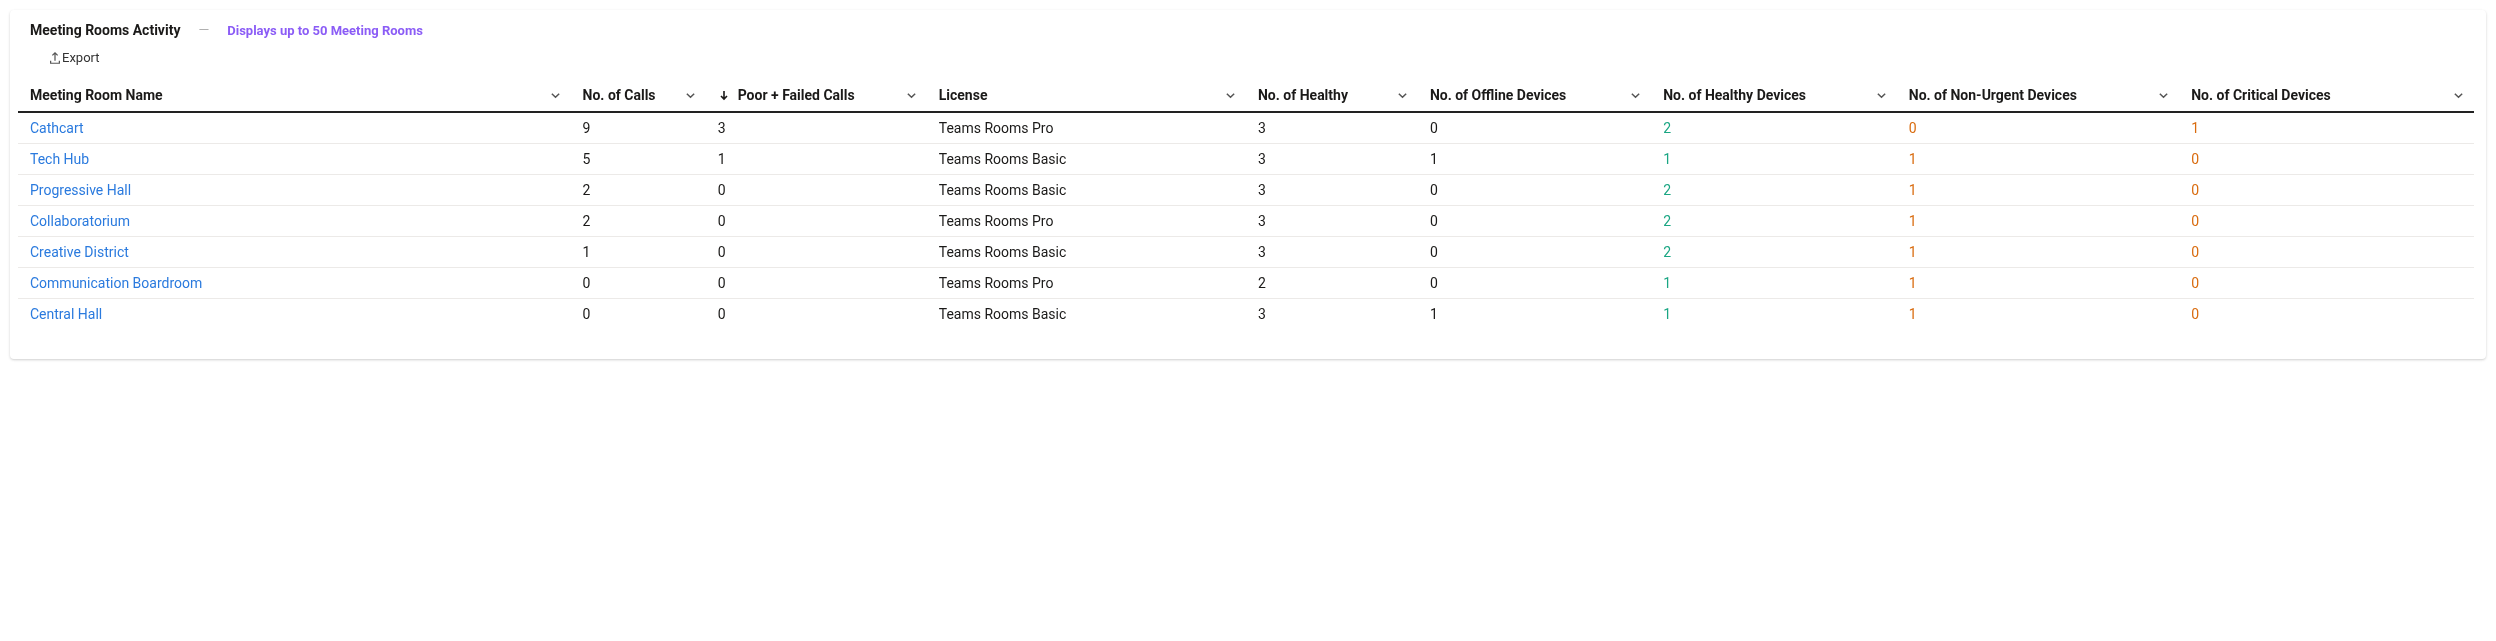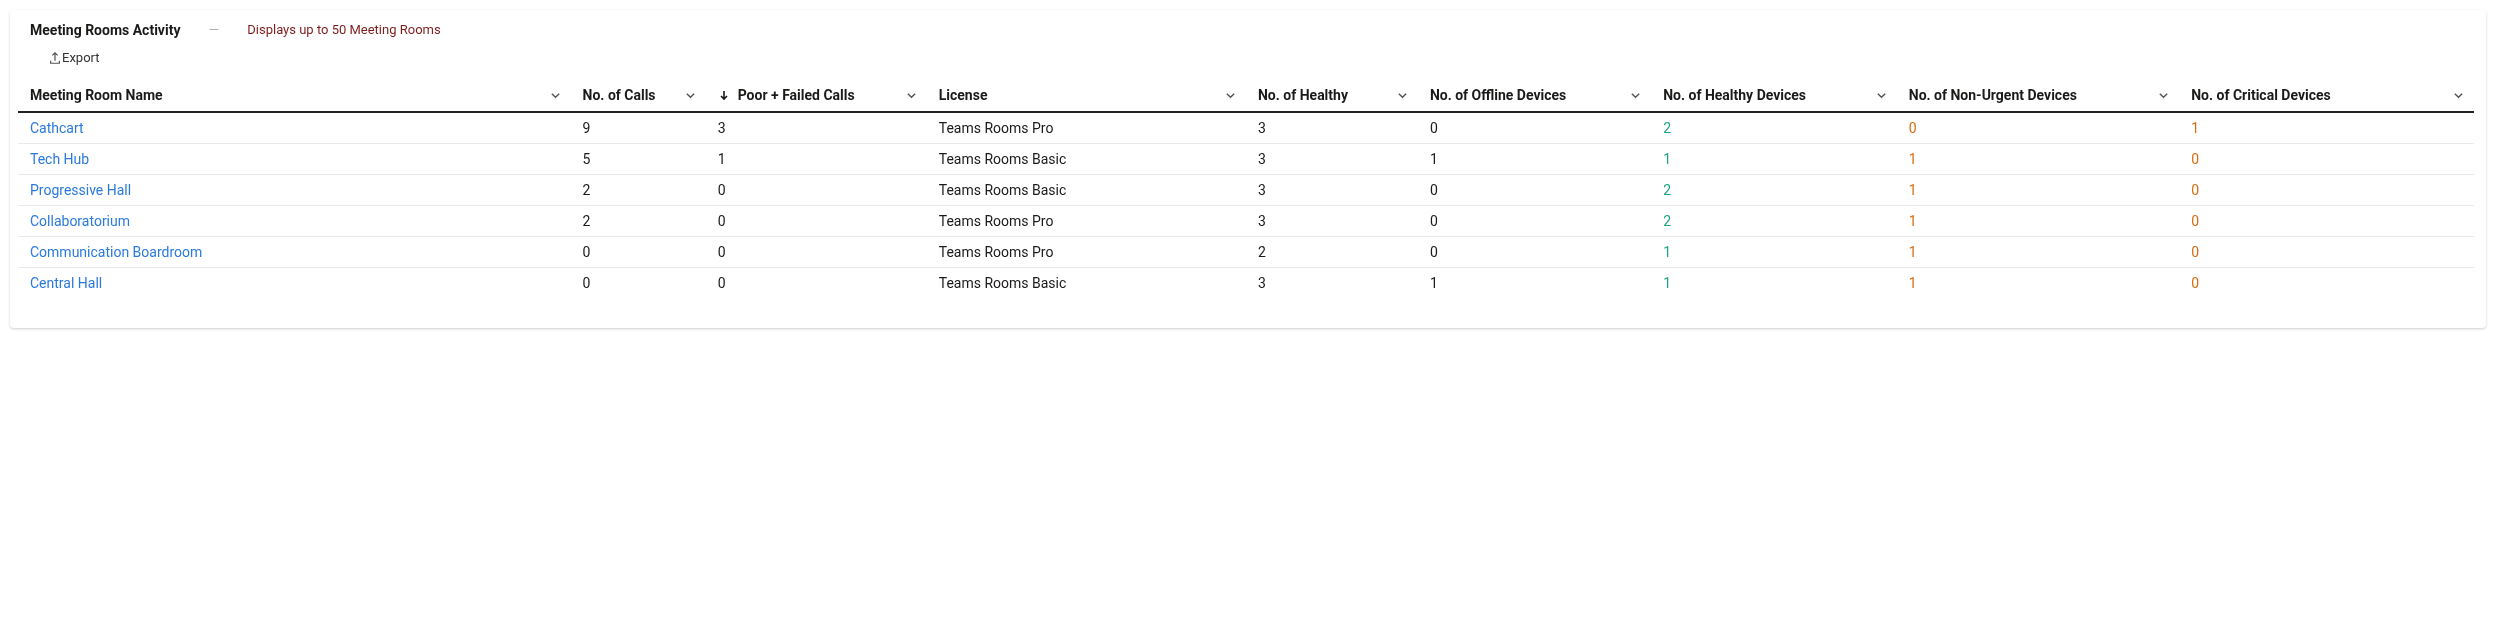--- a/index.html
+++ b/index.html
@@ -12,26 +12,26 @@
   }
   .card {
     margin: 10px;
     background: #fff;
     border-radius: 4px;
     box-shadow: 0 1px 3px rgba(0,0,0,0.12), 0 1px 2px rgba(0,0,0,0.08);
     padding-bottom: 30px;
   }
   .card-header {
     display: flex;
-    align-items: flex-start;
-    gap: 26px;
+    align-items: center;
+    gap: 16px;
     padding: 12px 20px 4px 20px;
   }
   .card-title { font-weight: 700; font-size: 14px; }
-  .card-subtitle { font-size: 13px; font-weight: 400; color: #7f1d1d; }
+  .card-subtitle { font-size: 13px; font-weight: 700; color: #8b5cf6; }
   .dash { color: #999; font-weight: 300; margin: 0 2px; }
   .toolbar {
     padding: 4px 20px 10px 32px;
     display: flex;
     align-items: center;
     gap: 6px;
   }
   .export-btn {
     display: flex; align-items: center; 
     background: none; border: none; padding: 4px 6px;
@@ -259,20 +259,31 @@
           <td>2</td>
           <td>0</td>
           <td>Teams Rooms Pro</td>
           <td>3</td>
           <td>0</td>
           <td class="healthy">2</td>
           <td class="warn">1</td>
           <td class="warn">0</td>
         </tr>
         <tr>
+          <td class="link">Creative District</td>
+          <td>1</td>
+          <td>0</td>
+          <td>Teams Rooms Basic</td>
+          <td>3</td>
+          <td>0</td>
+          <td class="healthy">2</td>
+          <td class="warn">1</td>
+          <td class="warn">0</td>
+        </tr>
+        <tr>
           <td class="link">Communication Boardroom</td>
           <td>0</td>
           <td>0</td>
           <td>Teams Rooms Pro</td>
           <td>2</td>
           <td>0</td>
           <td class="healthy">1</td>
           <td class="warn">1</td>
           <td class="warn">0</td>
         </tr>

